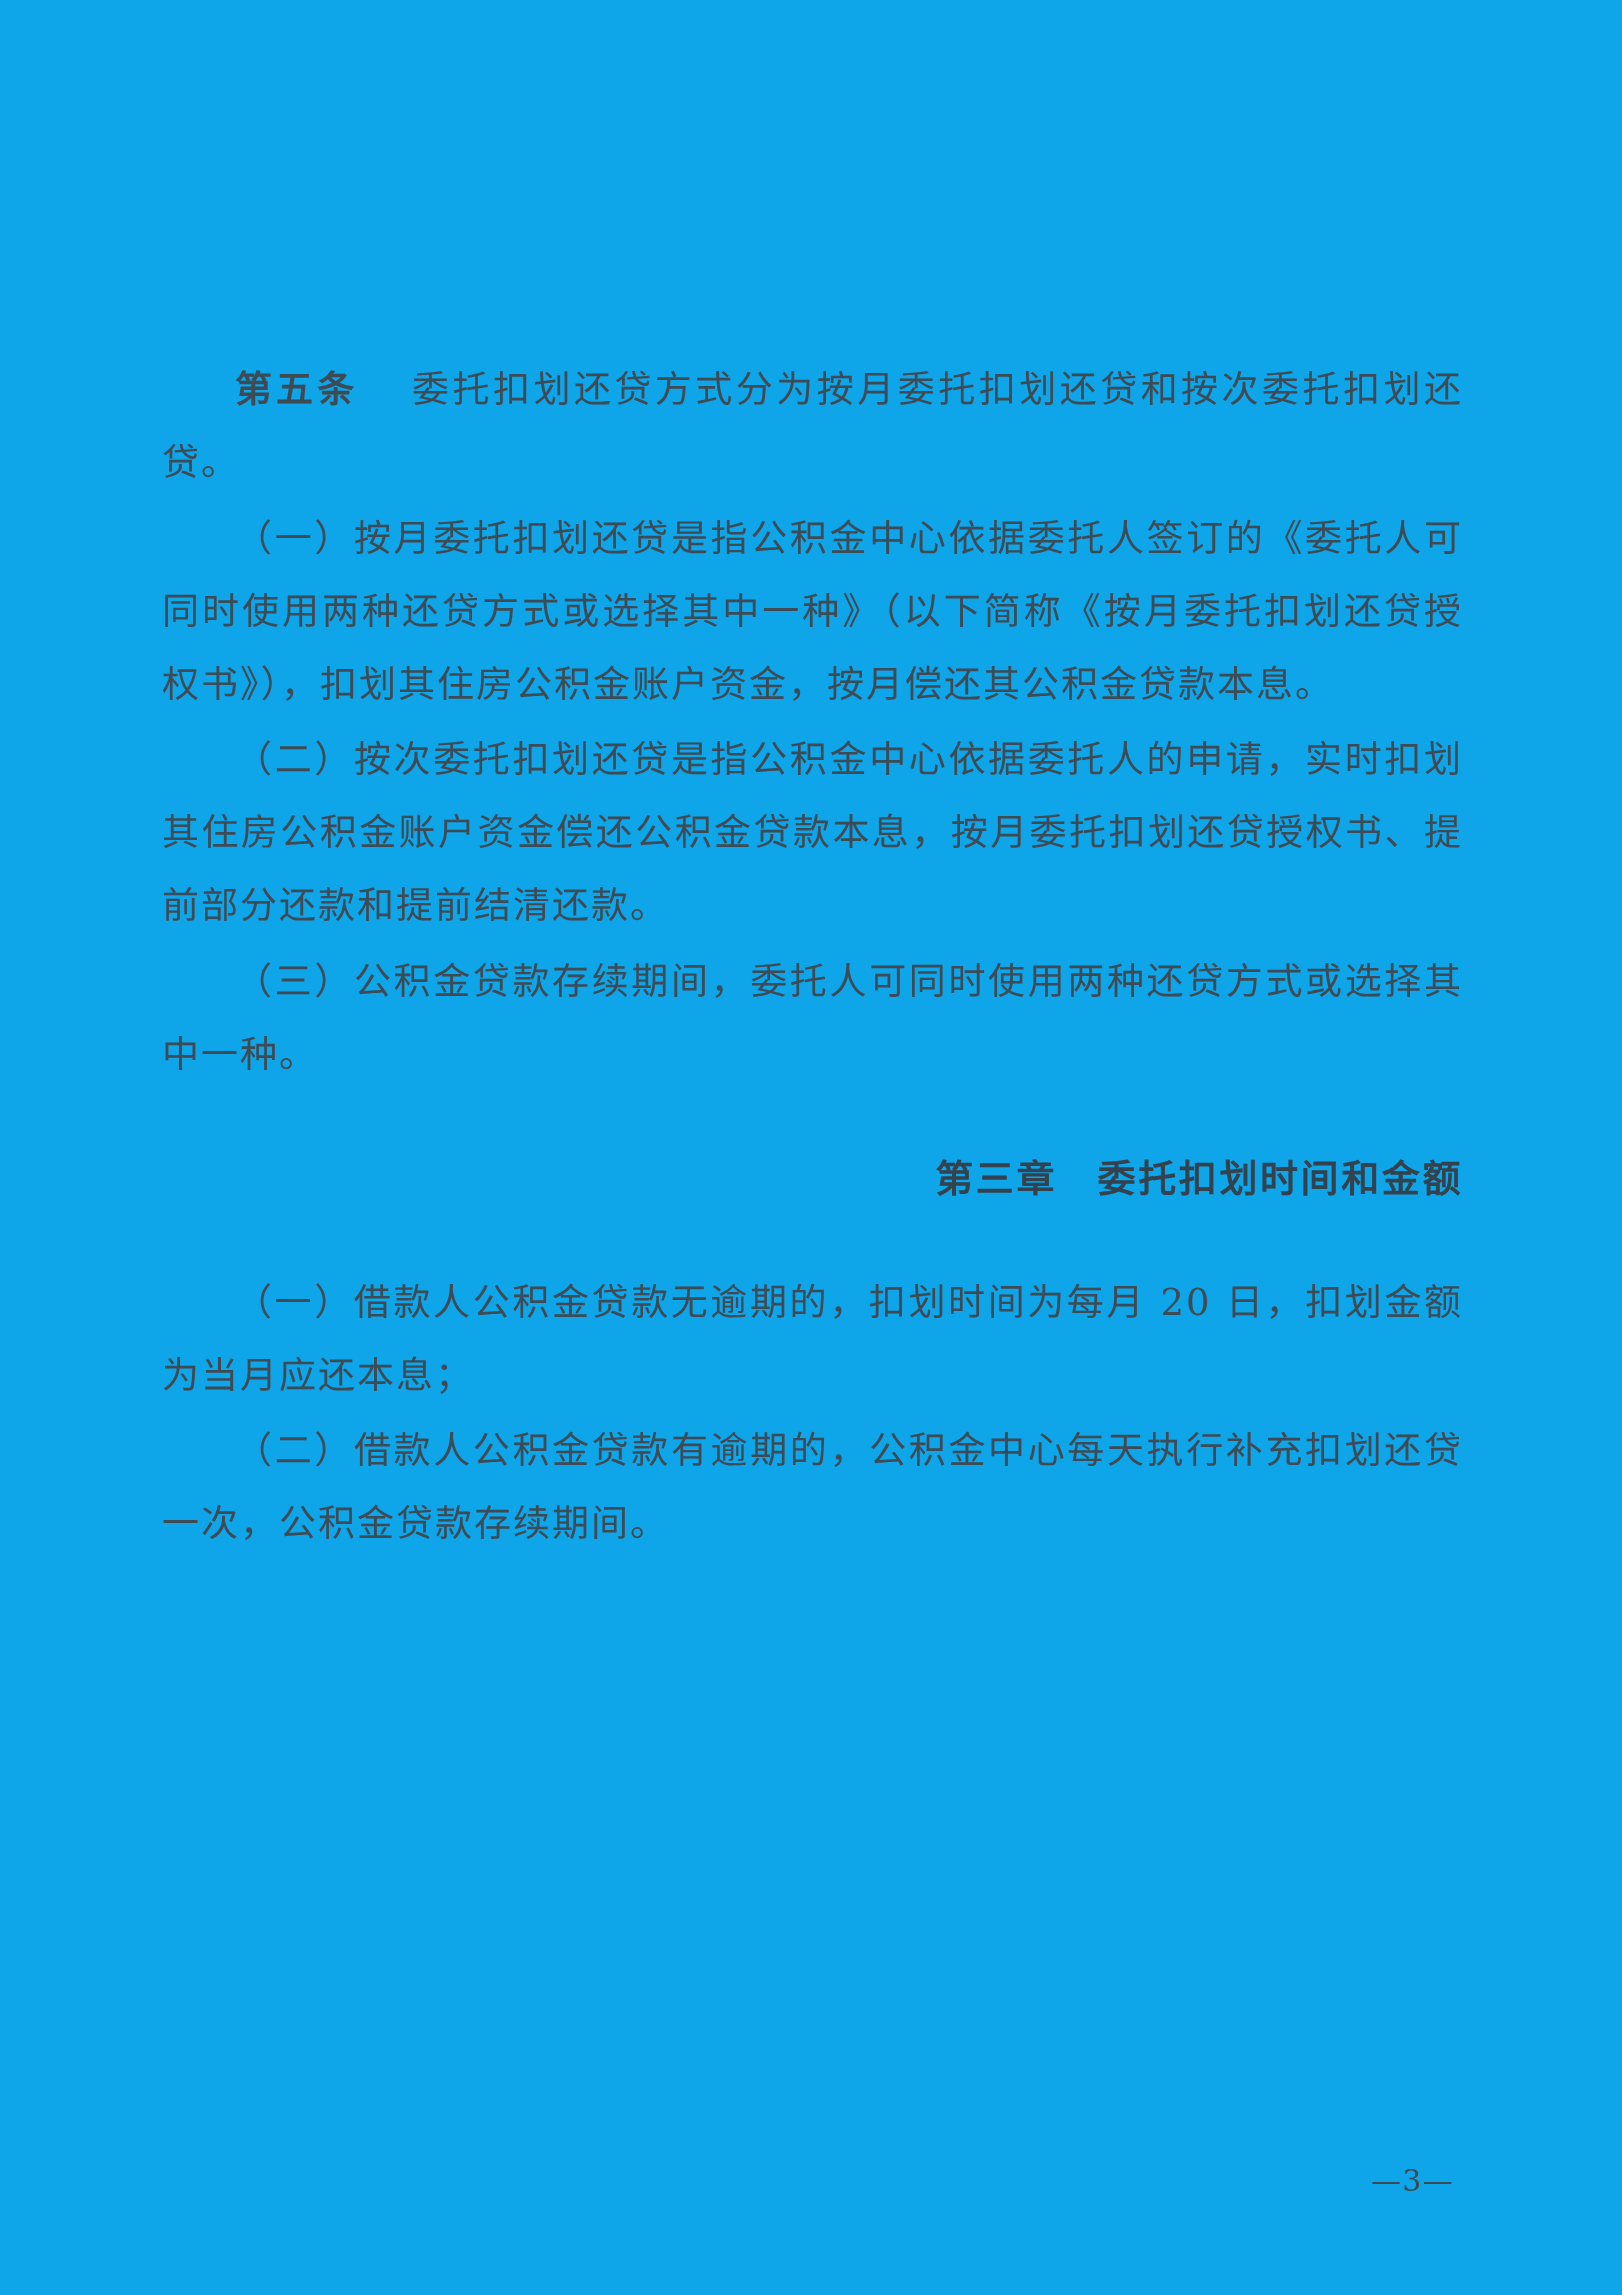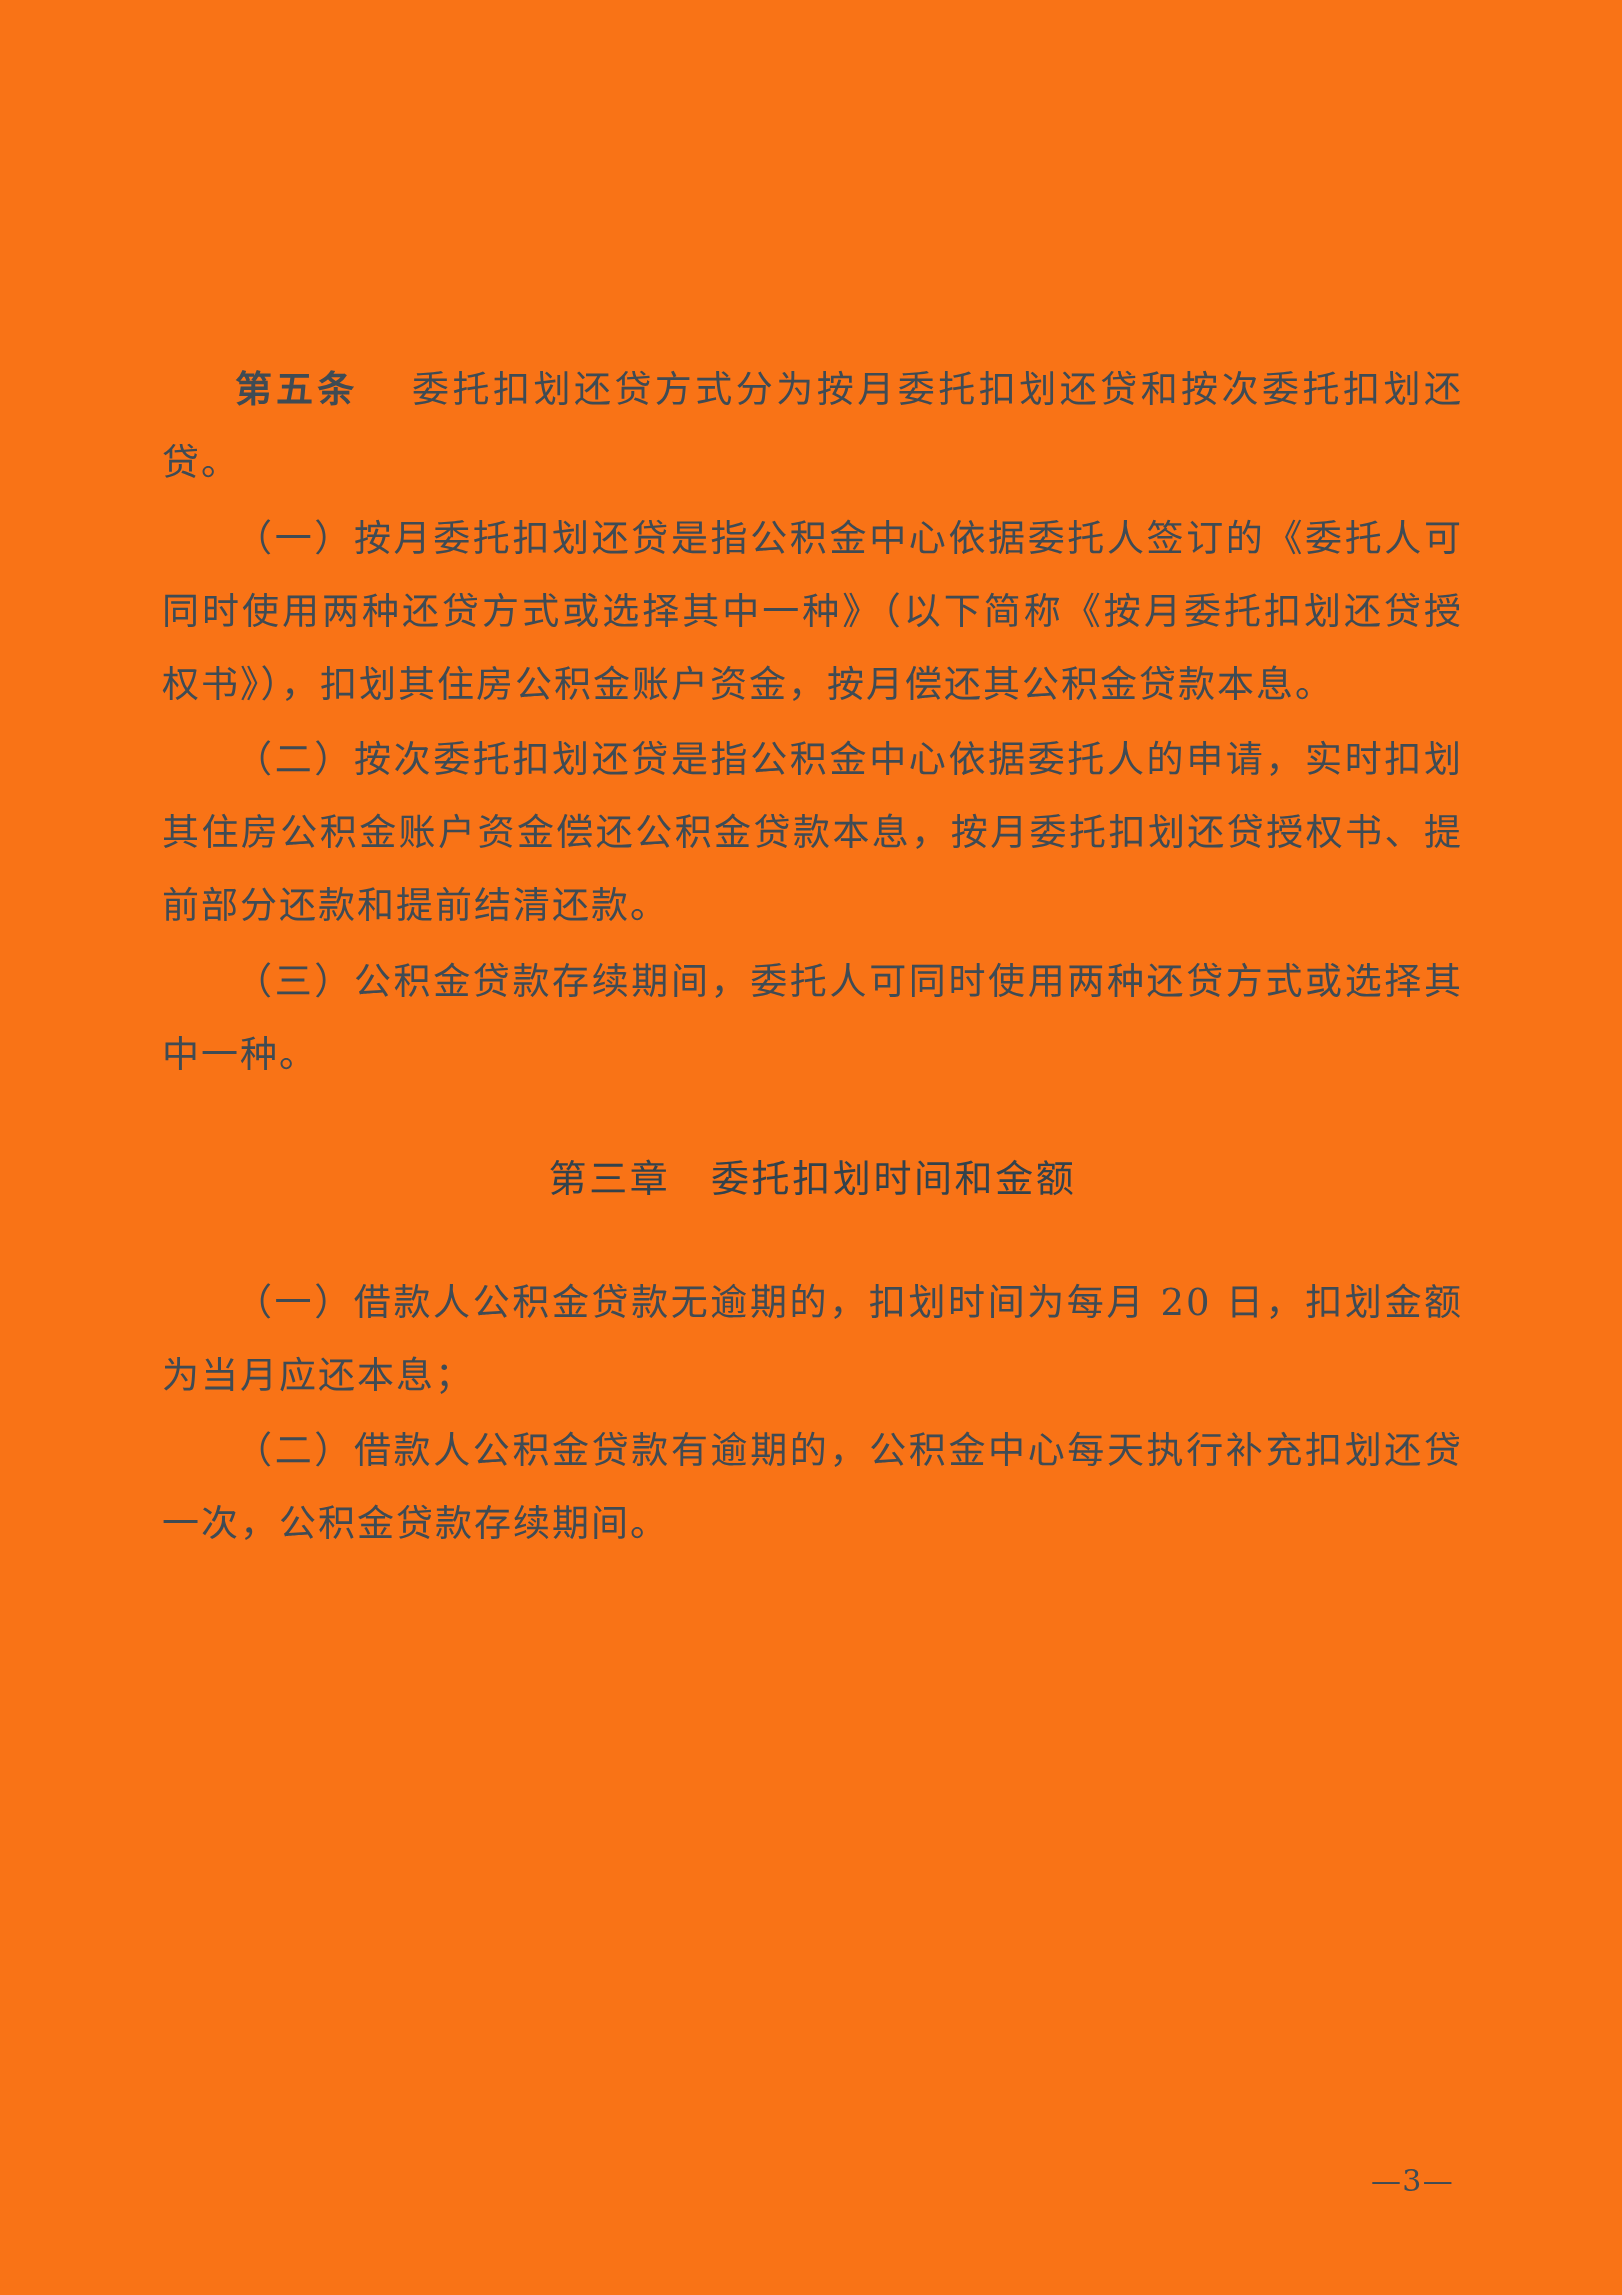--- a/index.html
+++ b/index.html
@@ -11,21 +11,21 @@
     width: 1623px;
     height: 2295px;
     font-family: "DejaVu Serif", "Liberation Serif", serif;
     color: #3d4a52;
     position: relative;
     overflow: hidden;
   }
   .page {
     position: absolute;
     inset: 0;
-    background: #f97316;
+    background: #0ea5e9;
   }
   .content {
     position: absolute;
     left: 162px;
     top: 353px;
     width: 1301px;
   }
   .para {
     font-size: 37px;
     line-height: 73px;
@@ -38,22 +38,22 @@
   .para.indent {
     text-indent: 73px;
   }
   .para + .para {
     margin-top: 2.6px;
   }
   .heading {
     font-size: 38px;
     line-height: 72px;
     letter-spacing: 2.6px;
-    text-align: center;
-    font-weight: normal;
+    text-align: right;
+    font-weight: bold;
     color: #33424c;
     margin: 52px 0 51px 0;
   }
   .term {
     font-weight: bold;
     letter-spacing: 2.6px;
   }
   .footer {
     position: absolute;
     left: 0;

